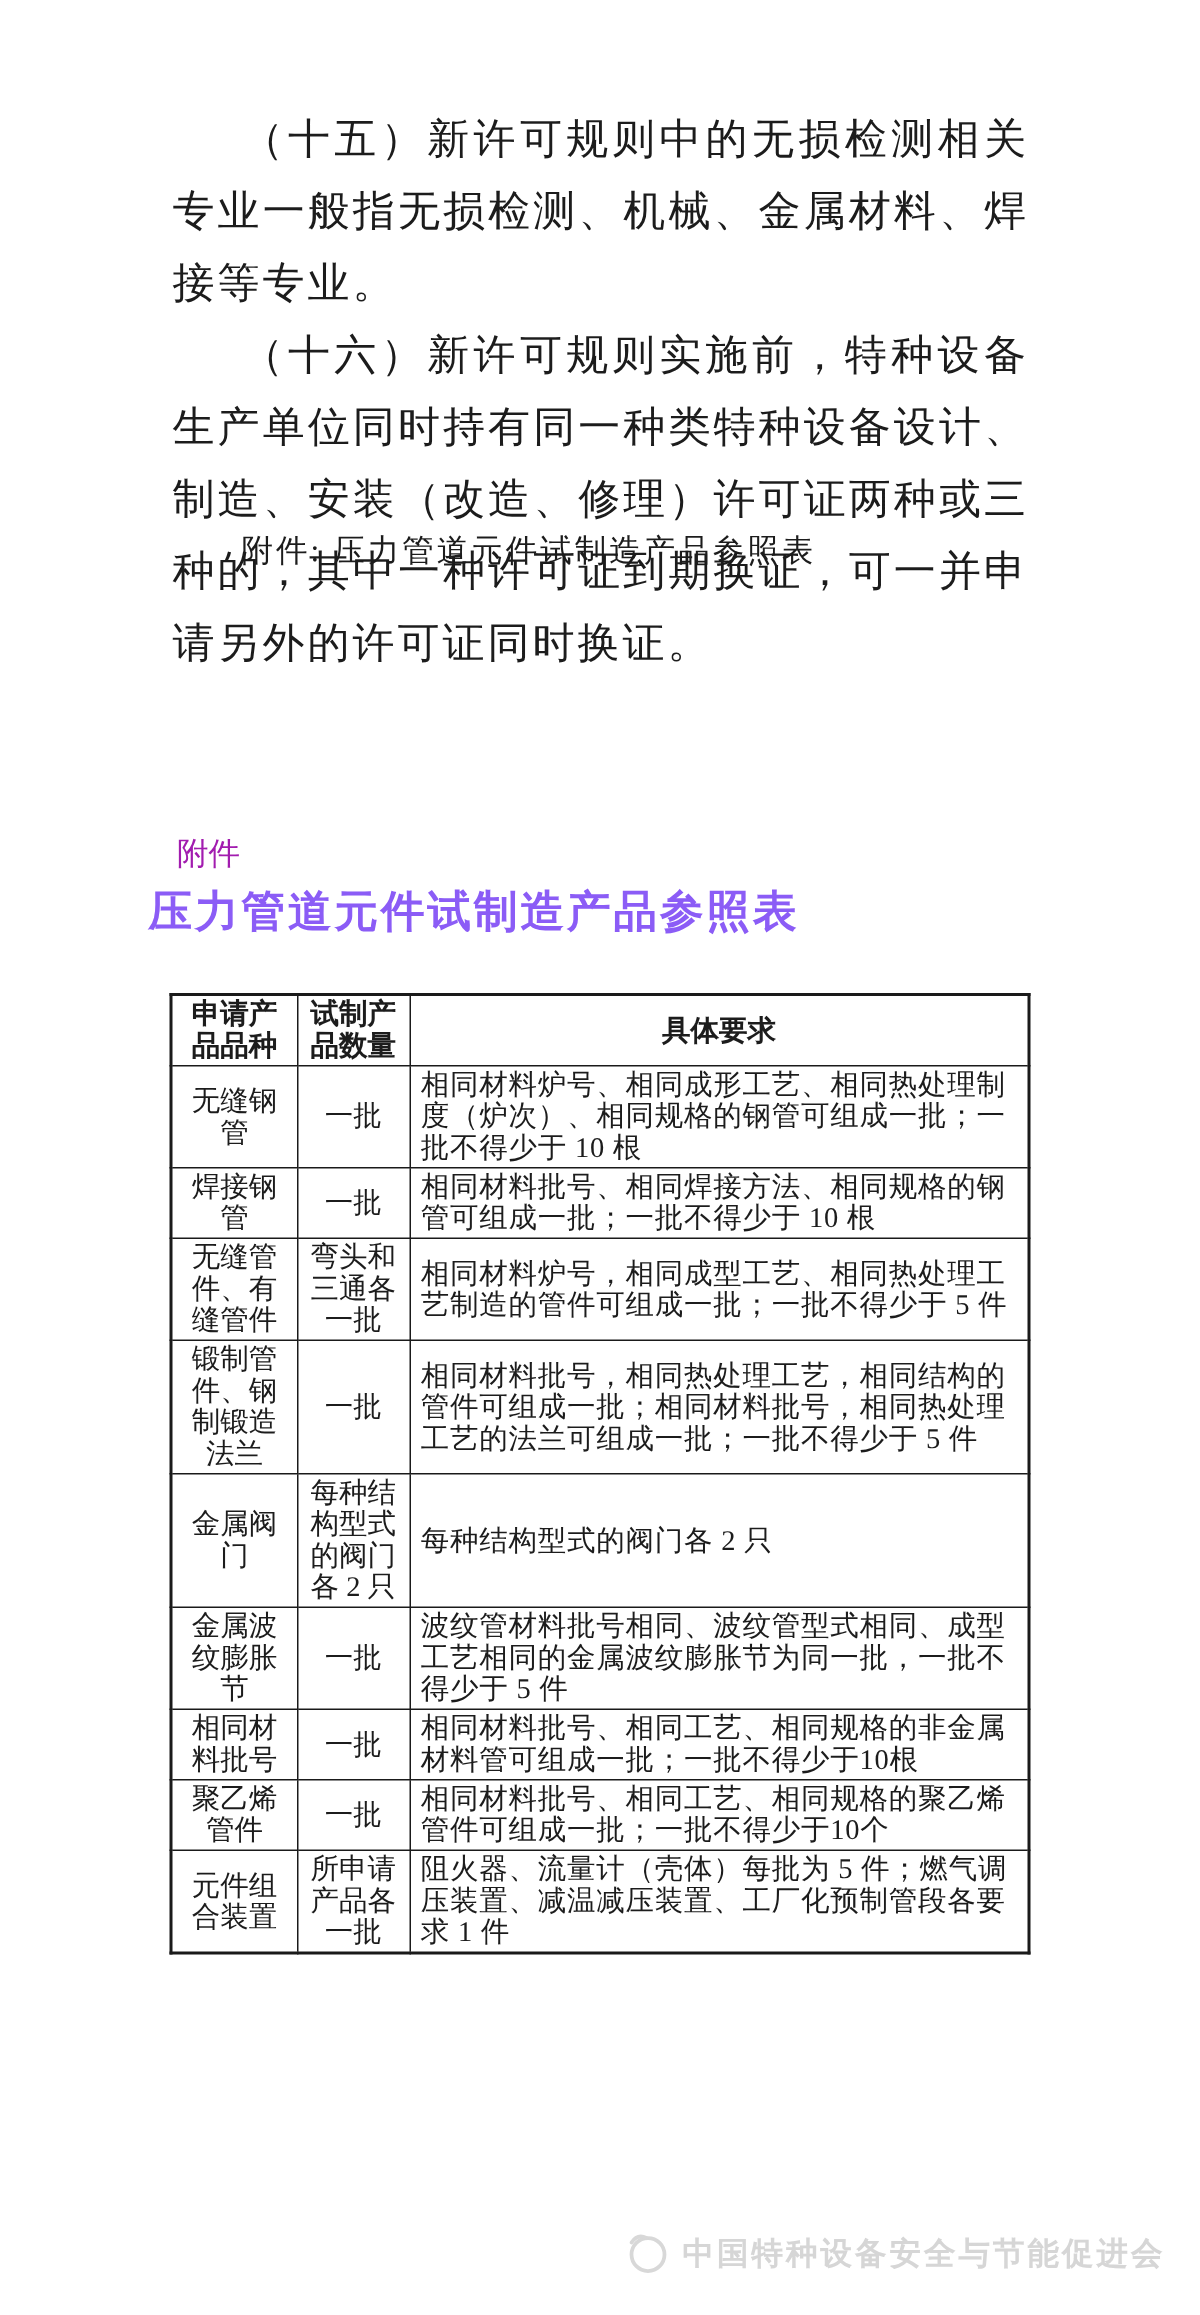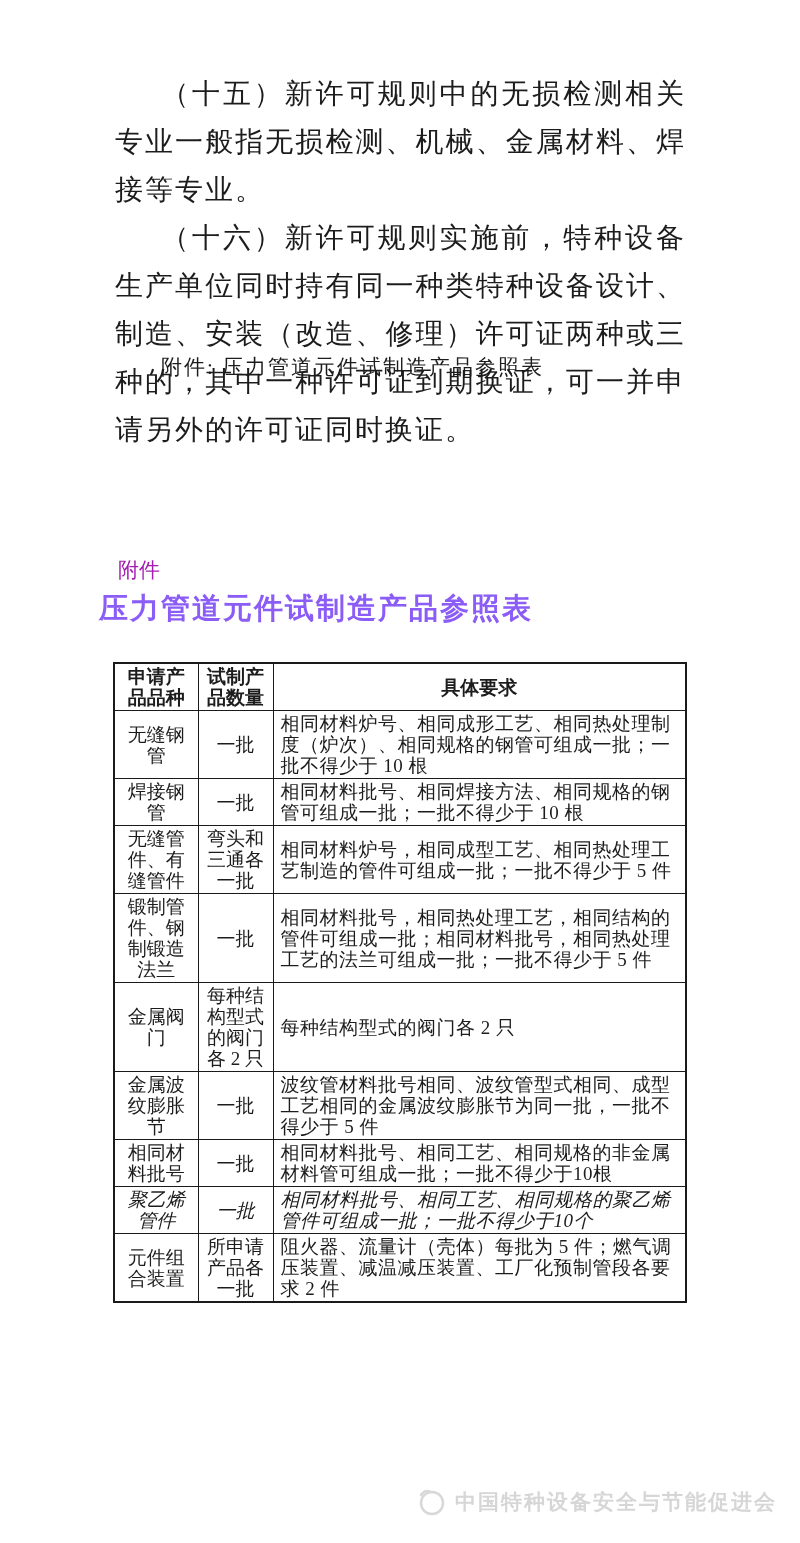--- a/index.html
+++ b/index.html
@@ -79,21 +79,21 @@
   }
   .ref-table td.center { text-align: center; }
   .ref-table td.req { text-align: left; padding: 2px 7px; letter-spacing: 0.5px; }
   .r1 td { height: 41px; }
   .r2 td { height: 44px; }
   .r3 td { height: 61px; }
   .r4 td { height: 65px; }
   .r5 td { height: 84px; }
   .r6 td { height: 43px; }
   .r7 td { height: 42px; }
-  .r8 td { height: 43px; font-style: italic; }
+  .r8 td { height: 43px; }
   .r9 td { height: 62px; }
 
   
   .footer-mark {
     position: absolute;
     right: 23px; top: 1485px;
     display: flex; align-items: center; gap: 6px;
     color: #d3d3d3;
   }
   .footer-mark .logo { width: 34px; height: 34px; flex: 0 0 auto; }
@@ -169,21 +169,21 @@
       <td class="req">相同材料批号、相同工艺、相同规格的非金属材料管可组成一批；一批不得少于10根</td>
     </tr>
     <tr class="r8">
       <td class="center">聚乙烯管件</td>
       <td class="center">一批</td>
       <td class="req">相同材料批号、相同工艺、相同规格的聚乙烯管件可组成一批；一批不得少于10个</td>
     </tr>
     <tr class="r9">
       <td class="center">元件组合装置</td>
       <td class="center">所申请产品各一批</td>
-      <td class="req">阻火器、流量计（壳体）每批为 5 件；燃气调压装置、减温减压装置、工厂化预制管段各要求 2 件</td>
+      <td class="req">阻火器、流量计（壳体）每批为 5 件；燃气调压装置、减温减压装置、工厂化预制管段各要求 1 件</td>
     </tr>
   </tbody>
     </table>
 
   <div class="footer-mark">
     <span class="logo">
       <svg viewBox="0 0 34 34" width="34" height="34">
         <circle cx="17" cy="18" r="11" fill="none" stroke="#d8d8d8" stroke-width="2.5"></circle>
         <path d="M6 10 Q 10 4 16 7" fill="none" stroke="#d8d8d8" stroke-width="2.5" stroke-linecap="round"></path>
         <path d="M10 17 Q 16 12 23 16" fill="none" stroke="#ffffff" stroke-width="3" stroke-linecap="round"></path>

